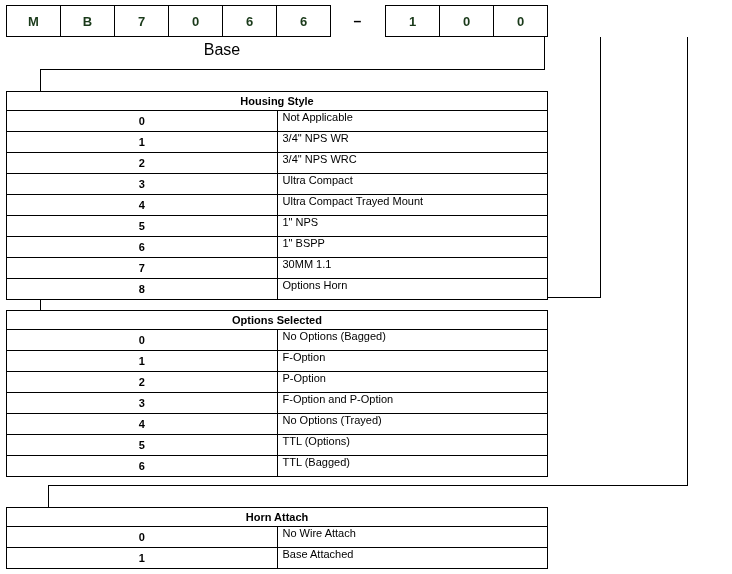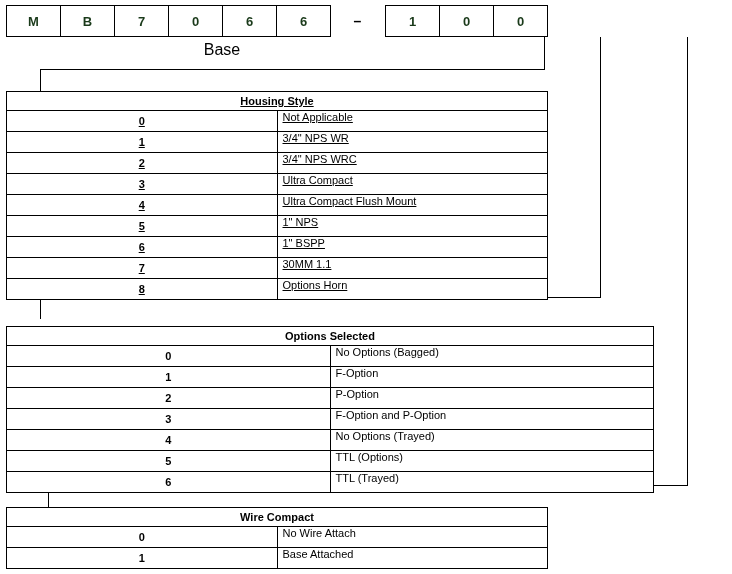--- a/index.html
+++ b/index.html
@@ -117,21 +117,21 @@
 <div class="line v" style="left:40px; top:69px; height:22px;"></div>
 
 <div class="line v" style="left:600px; top:37px; height:260px;"></div>
 <div class="line h" style="left:40px; top:297px; width:561px;"></div>
 <div class="line v" style="left:40px; top:297px; height:22px;"></div>
 
 <div class="line v" style="left:687px; top:37px; height:448px;"></div>
 <div class="line h" style="left:48px; top:485px; width:640px;"></div>
 <div class="line v" style="left:48px; top:485px; height:22px;"></div>
 
-<table class="opt-table" id="table-housing-style" style="left:6px; top:91px; width:542px;text-decoration:underline;">
+<table class="opt-table" id="table-housing-style" style="left:6px; top:91px; width:542px;">
   <tbody>
     <tr>
       <td class="hdr" colspan="2">Housing Style</td>
     </tr>
     <tr>
       <td class="code">0</td>
       <td>Not Applicable</td>
     </tr>
     <tr>
       <td class="code">1</td>
@@ -140,42 +140,42 @@
     <tr>
       <td class="code">2</td>
       <td>3/4" NPS WRC</td>
     </tr>
     <tr>
       <td class="code">3</td>
       <td>Ultra Compact</td>
     </tr>
     <tr>
       <td class="code">4</td>
-      <td>Ultra Compact Flush Mount</td>
+      <td>Ultra Compact Trayed Mount</td>
     </tr>
     <tr>
       <td class="code">5</td>
       <td>1" NPS</td>
     </tr>
     <tr>
       <td class="code">6</td>
       <td>1" BSPP</td>
     </tr>
     <tr>
       <td class="code">7</td>
       <td>30MM 1.1</td>
     </tr>
     <tr>
       <td class="code">8</td>
       <td>Options Horn</td>
     </tr>
   </tbody>
 </table>
 
-<table class="opt-table" id="table-options-selected" style="left:6px; top:326px; width:648px;">
+<table class="opt-table" id="table-options-selected" style="left:6px; top:310px; width:542px;">
   <tbody>
     <tr>
       <td class="hdr" colspan="2">Options Selected</td>
     </tr>
     <tr>
       <td class="code">0</td>
       <td>No Options (Bagged)</td>
     </tr>
     <tr>
       <td class="code">1</td>
@@ -192,29 +192,29 @@
     <tr>
       <td class="code">4</td>
       <td>No Options (Trayed)</td>
     </tr>
     <tr>
       <td class="code">5</td>
       <td>TTL (Options)</td>
     </tr>
     <tr>
       <td class="code">6</td>
-      <td>TTL (Trayed)</td>
+      <td>TTL (Bagged)</td>
     </tr>
   </tbody>
 </table>
 
 <table class="opt-table" id="table-wire-attach" style="left:6px; top:507px; width:542px;">
   <tbody>
     <tr>
-      <td class="hdr" colspan="2">Wire Compact</td>
+      <td class="hdr" colspan="2">Horn Attach</td>
     </tr>
     <tr>
       <td class="code">0</td>
       <td>No Wire Attach</td>
     </tr>
     <tr>
       <td class="code">1</td>
       <td>Base Attached</td>
     </tr>
   </tbody>

